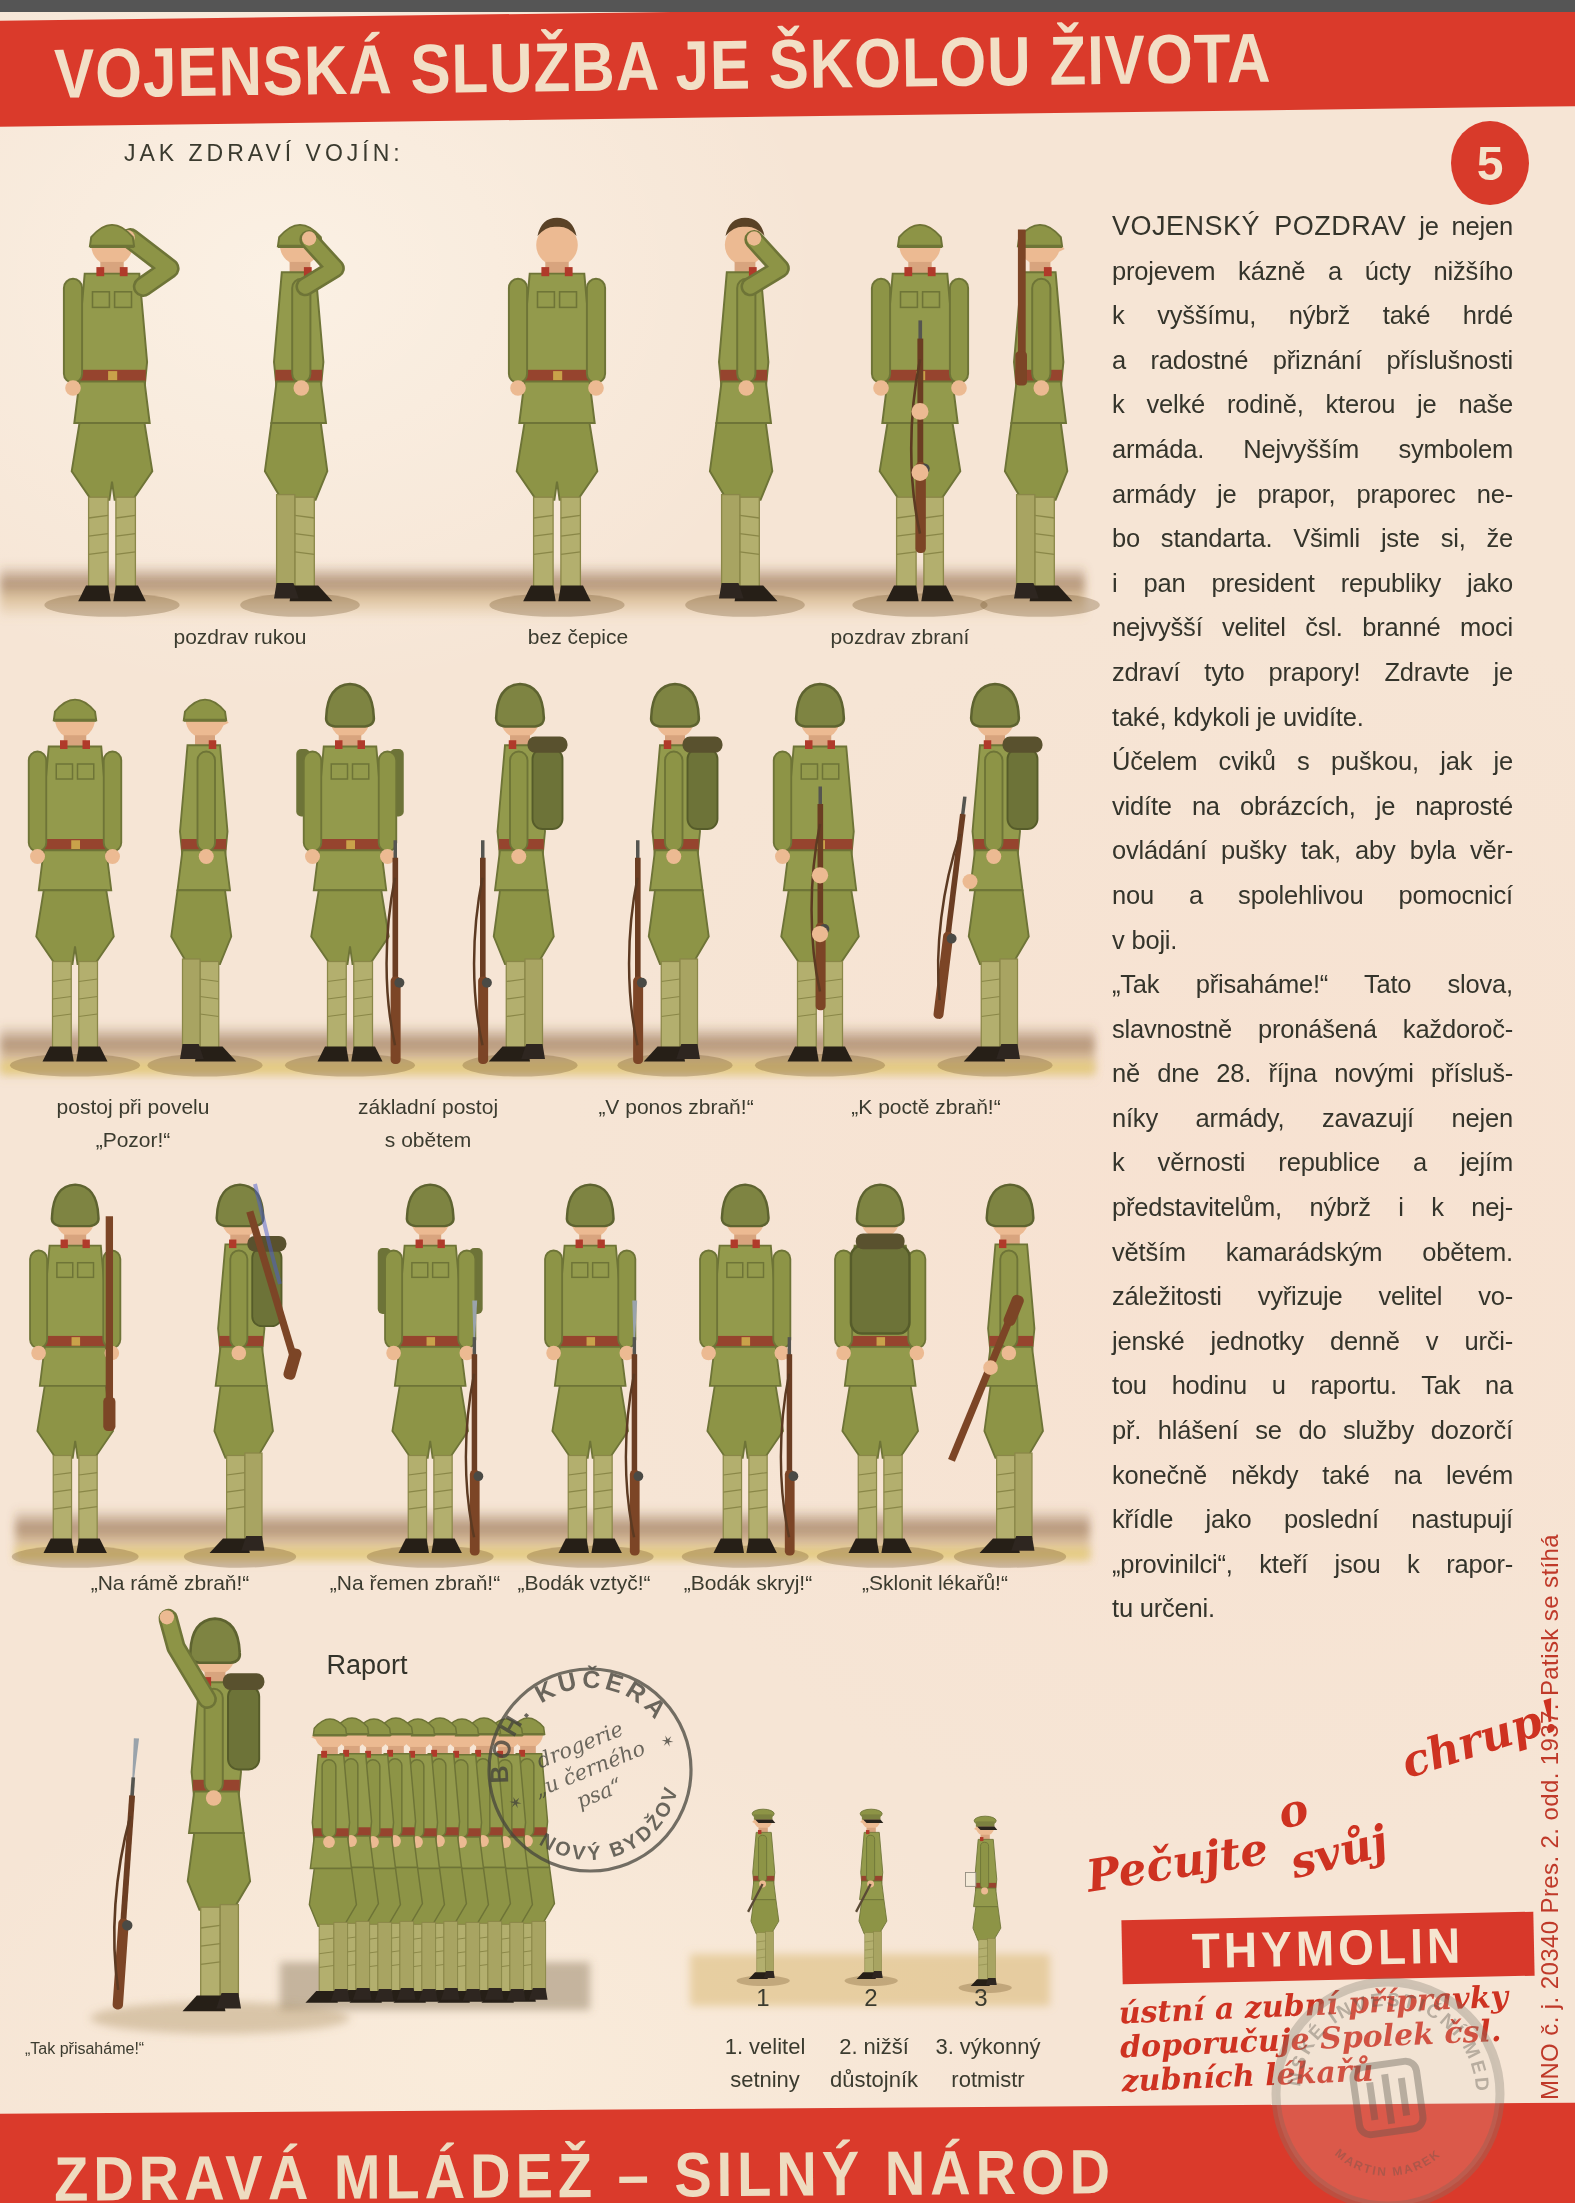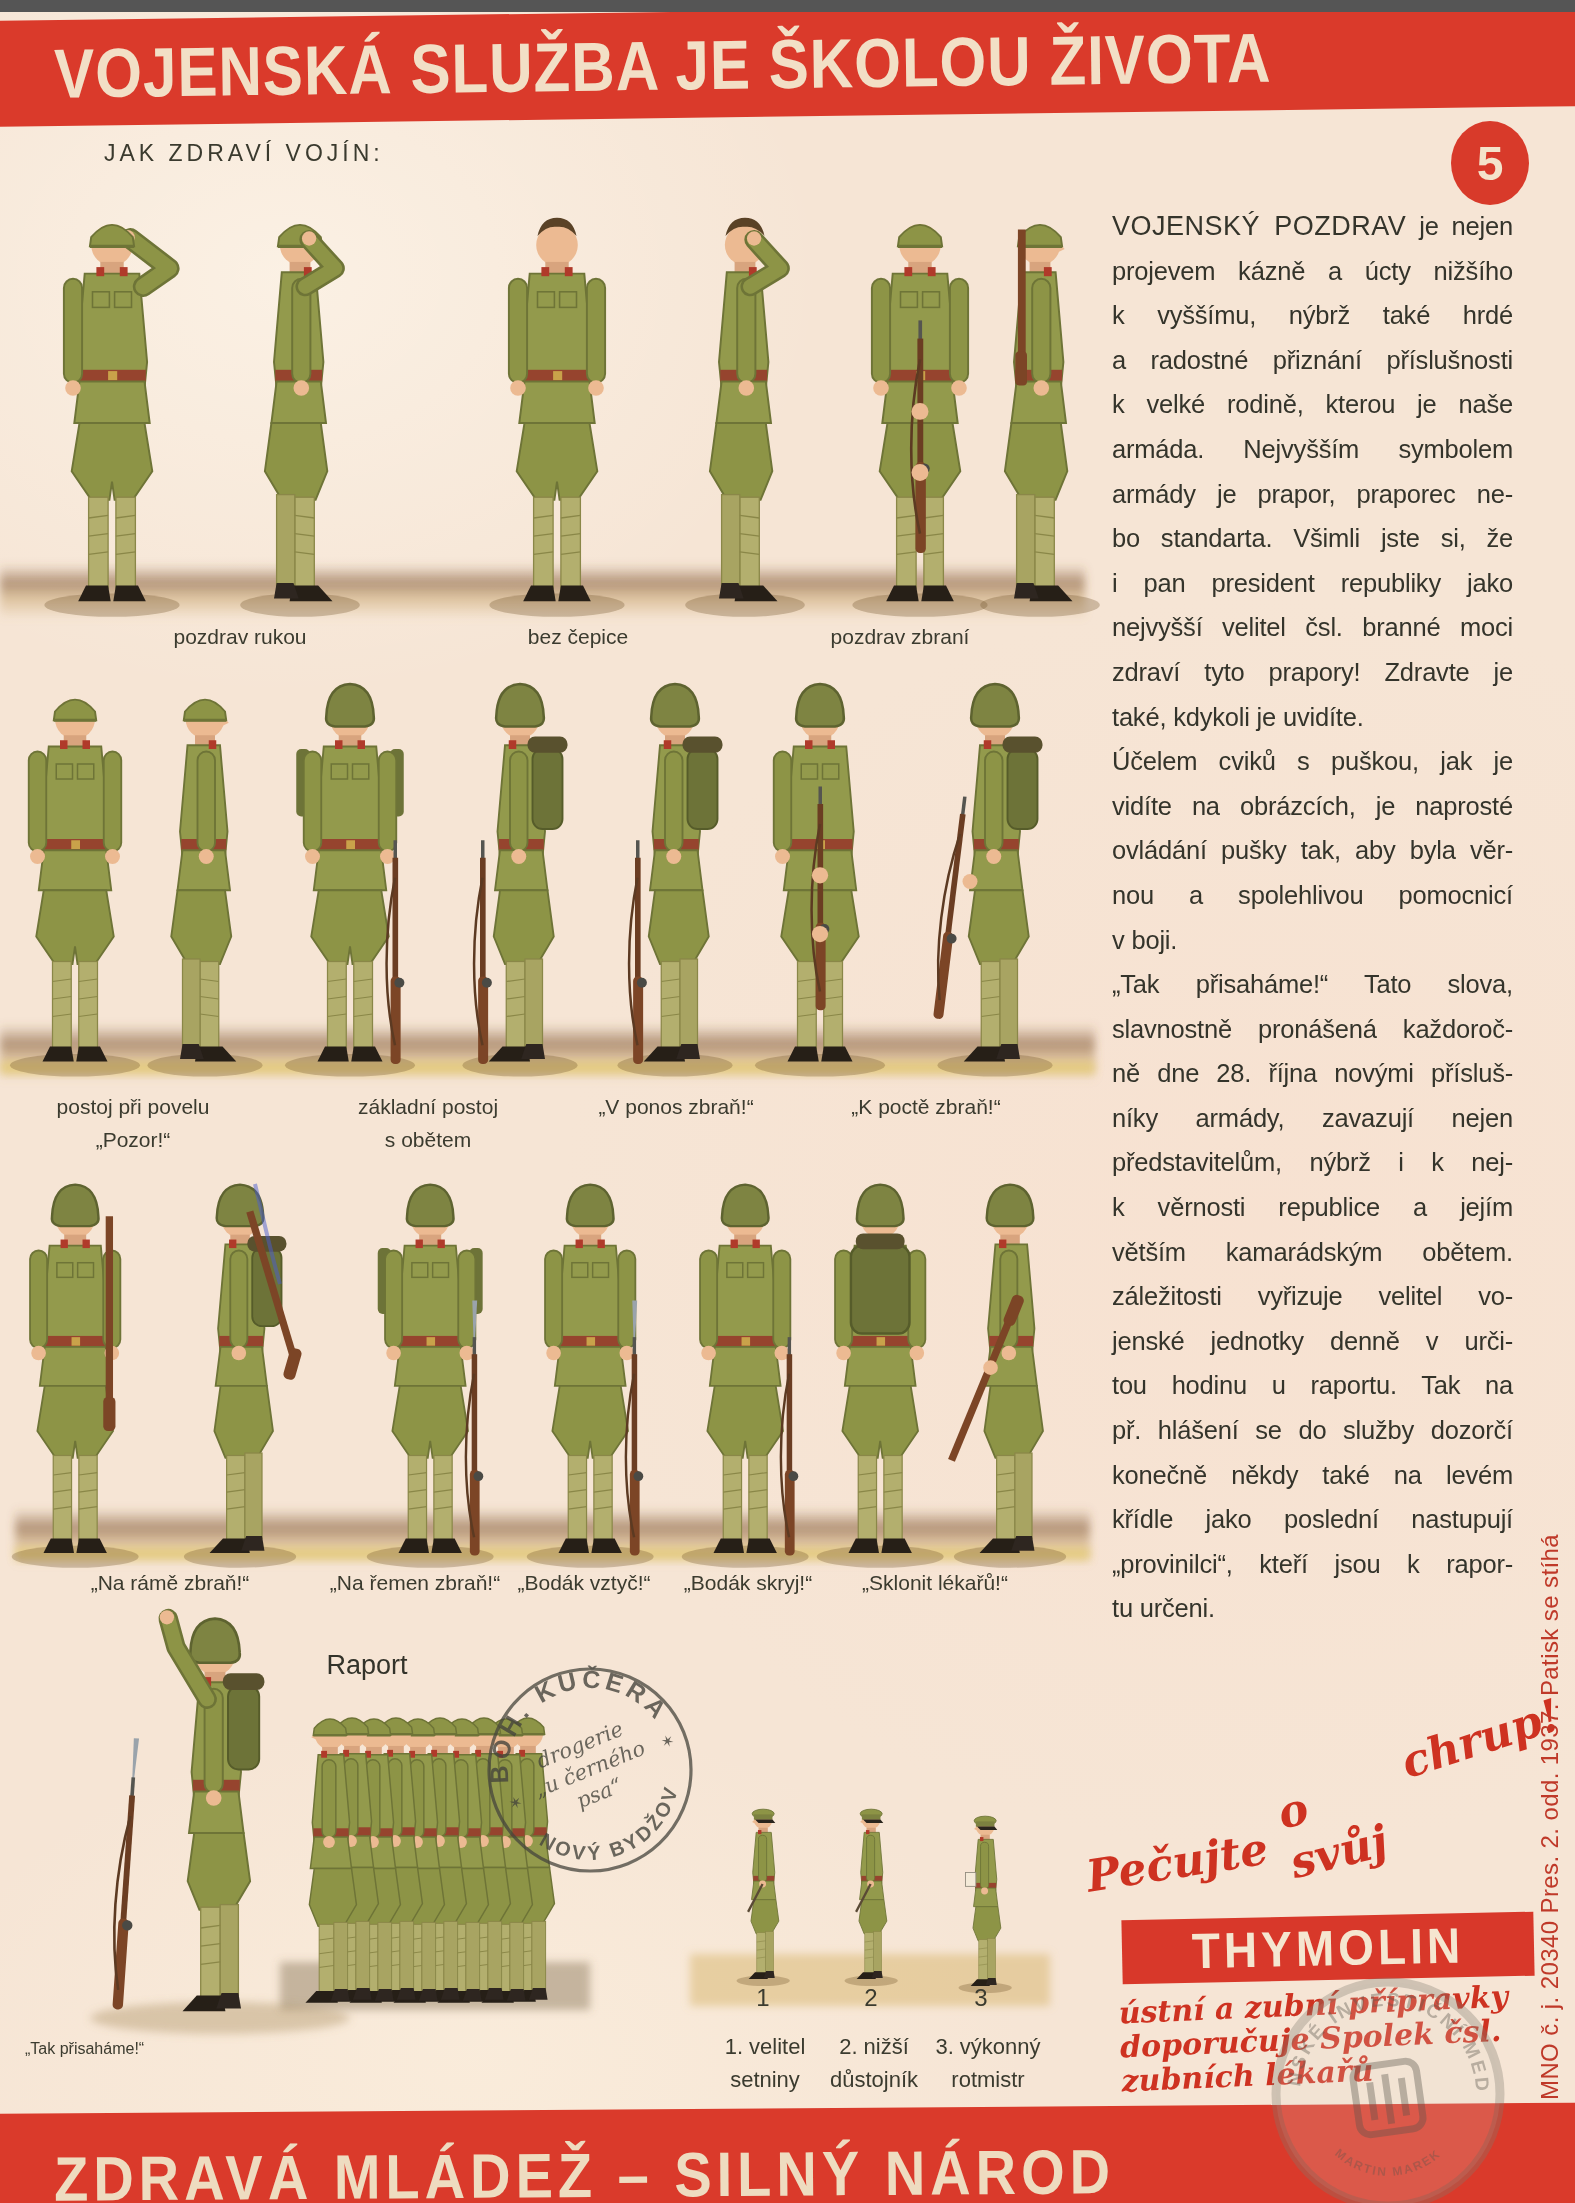--- a/index.html
+++ b/index.html
@@ -8,21 +8,21 @@
         background-image:radial-gradient(ellipse 900px 700px at 18% 12%, rgba(255,250,240,.55), rgba(255,250,240,0) 60%),
                          radial-gradient(ellipse 1000px 900px at 80% 55%, rgba(248,222,205,.5), rgba(248,222,205,0) 70%),
                          radial-gradient(ellipse 800px 500px at 30% 93%, rgba(252,240,222,.6), rgba(252,240,222,0) 70%);
         font-family:"Liberation Sans", sans-serif;color:#35352c;}
   
   .banner{position:absolute;background:#da3a2b;display:flex;align-items:center;z-index:4;}
   .banner-top{left:-16px;top:-2px;width:1610px;height:106px;transform:rotate(-0.75deg);padding-left:70px;}
   .banner-top span{font-size:62px;font-weight:bold;color:#f2dfc6;letter-spacing:1px;transform:scale(.97,1.12);transform-origin:left center;white-space:nowrap;}
   .banner-bottom{left:-16px;top:2096px;width:1610px;height:130px;transform:rotate(-0.4deg);padding-left:70px;}
   .banner-bottom span{font-size:56px;font-weight:bold;color:#eedcc0;letter-spacing:5px;transform:scale(1,1.12);transform-origin:left center;white-space:nowrap;}
-  .heading{position:absolute;left:104px;top:128px;font-size:23px;letter-spacing:4px;color:#3a3a2e;z-index:3;}
+  .heading{position:absolute;left:124px;top:128px;font-size:23px;letter-spacing:4px;color:#3a3a2e;z-index:3;}
   .page-badge{position:absolute;left:1451px;top:109px;width:78px;height:84px;border-radius:50%;background:#d83a2a;
               display:flex;align-items:center;justify-content:center;z-index:4;}
   .page-badge span{font-size:48px;font-weight:bold;color:#f4e3cb;}
   
   .article{position:absolute;left:1112px;top:192px;width:401px;z-index:3;}
   .jl,.ll{height:44.6px;line-height:44.6px;font-size:25.5px;letter-spacing:-0.2px;color:#34342b;white-space:nowrap;}
   .jl{text-align:justify;text-align-last:justify;white-space:normal;}
   .ll{text-align:left;}
   .lead{font-size:27px;letter-spacing:.5px;}
   
@@ -409,22 +409,22 @@
     <div class="ll">také, kdykoli je uvidíte.</div>
     <div class="jl">Účelem cviků s puškou, jak je</div>
     <div class="jl">vidíte na obrázcích, je naprosté</div>
     <div class="jl">ovládání pušky tak, aby byla věr-</div>
     <div class="jl">nou a spolehlivou pomocnicí</div>
     <div class="ll">v boji.</div>
     <div class="jl">„Tak přisaháme!“ Tato slova,</div>
     <div class="jl">slavnostně pronášená každoroč-</div>
     <div class="jl">ně dne 28. října novými přísluš-</div>
     <div class="jl">níky armády, zavazují nejen</div>
+    <div class="jl">k věrnosti republice a jejím</div>
     <div class="jl">představitelům, nýbrž i k nej-</div>
-    <div class="jl">k věrnosti republice a jejím</div>
     <div class="jl">větším kamarádským obětem.</div>
     <div class="jl">záležitosti vyřizuje velitel vo-</div>
     <div class="jl">jenské jednotky denně v urči-</div>
     <div class="jl">tou hodinu u raportu. Tak na</div>
     <div class="jl">př. hlášení se do služby dozorčí</div>
     <div class="jl">konečně někdy také na levém</div>
     <div class="jl">křídle jako poslední nastupují</div>
     <div class="jl">„provinilci“, kteří jsou k rapor-</div>
     <div class="ll">tu určeni.</div>
   </article>

